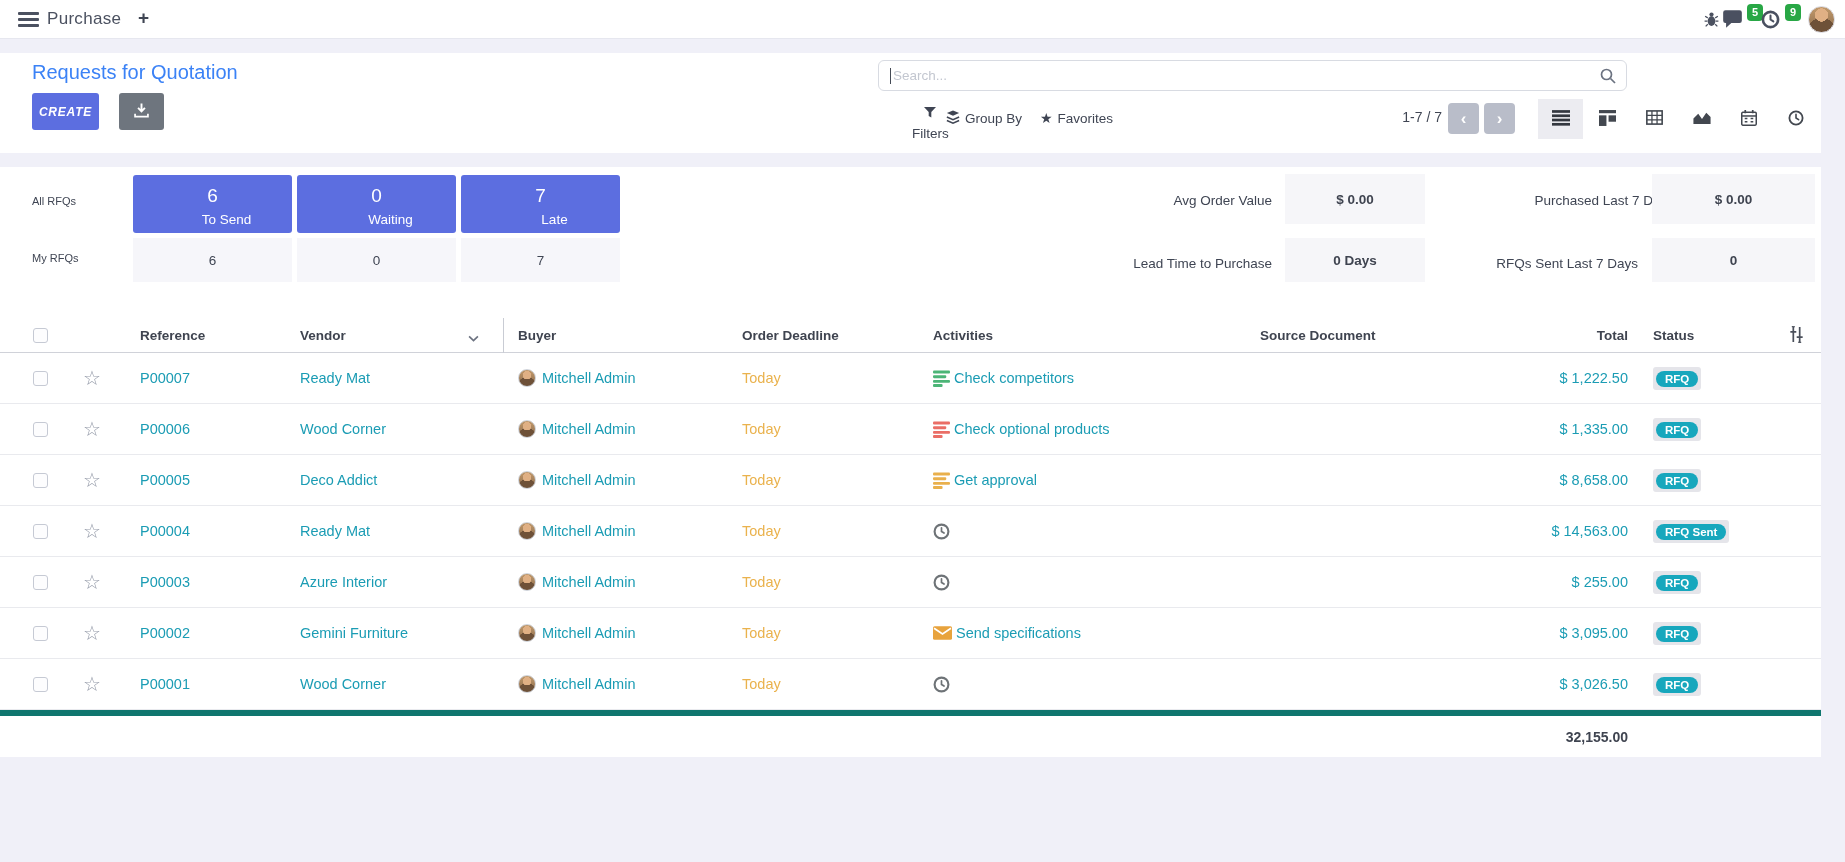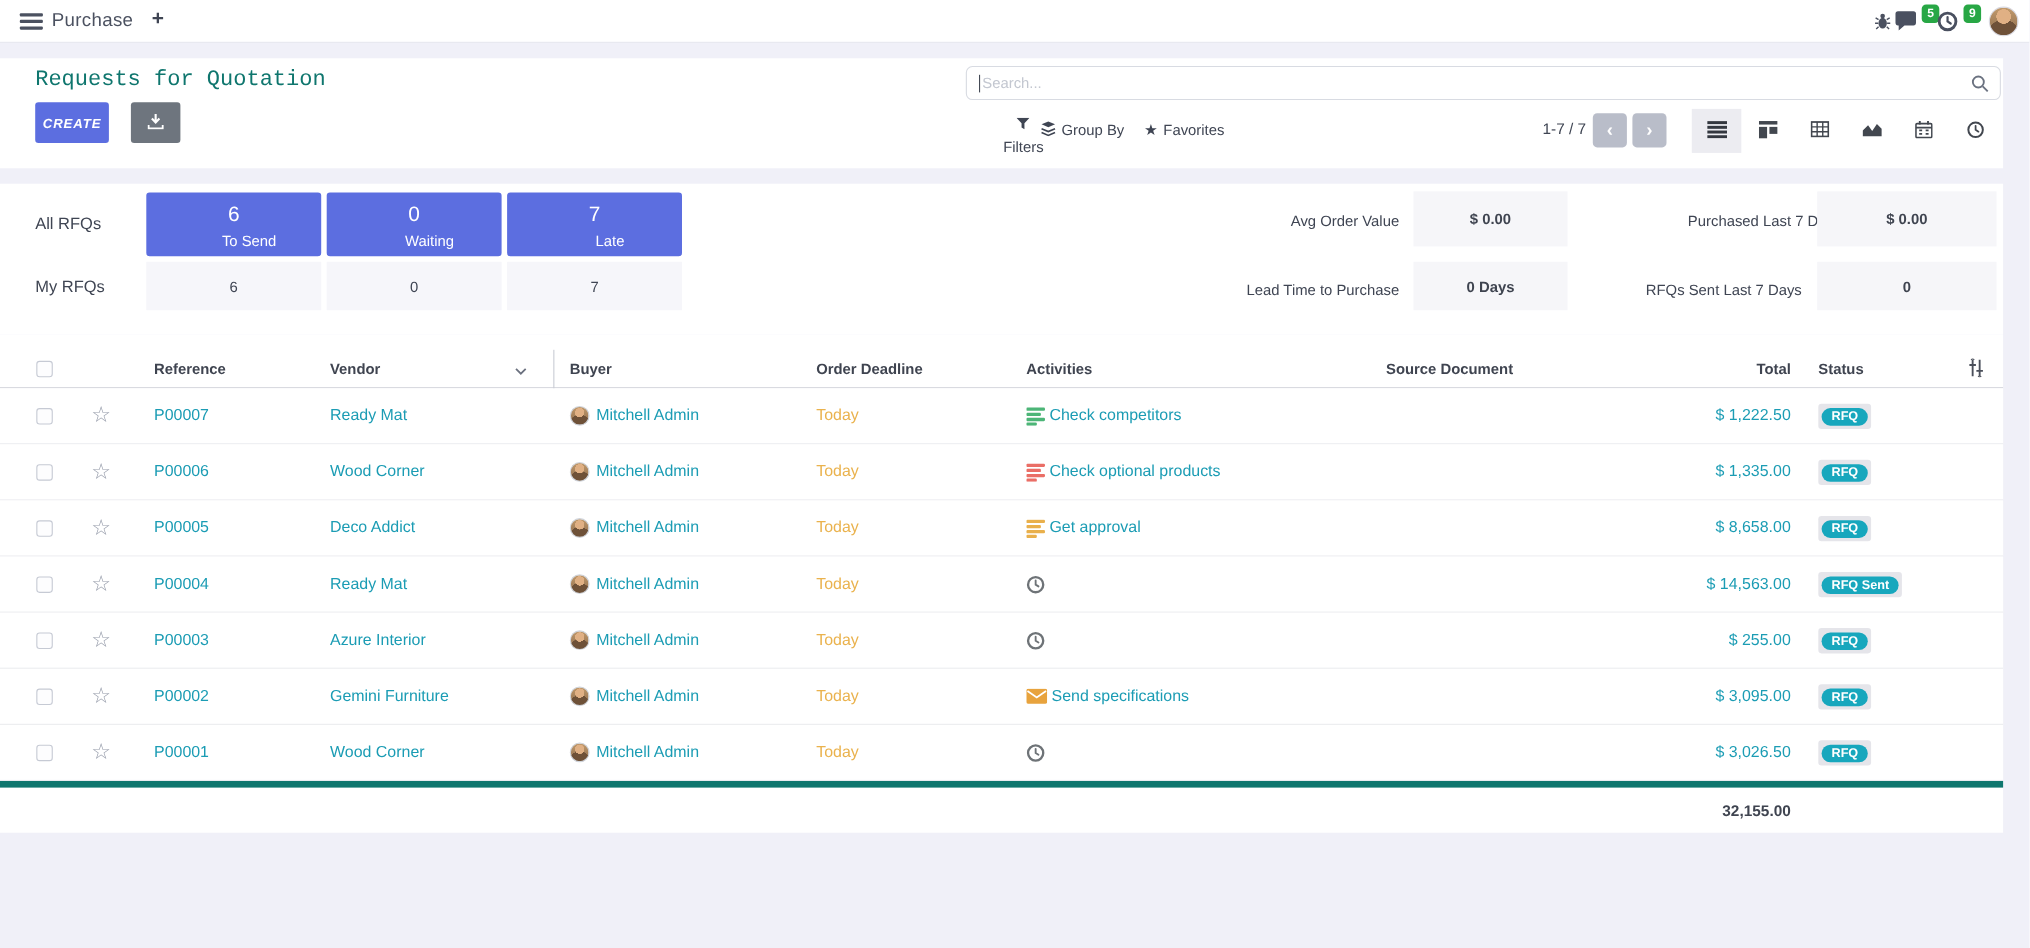--- a/index.html
+++ b/index.html
@@ -20,41 +20,41 @@
                 radial-gradient(circle at 50% 105%, #6e5138 0 52%, transparent 53%),
                 linear-gradient(#c29a6b, #8a6a4c); border:1px solid #d8d8e0; }
 
   
   .panel { position:absolute; left:0; width:1821px; background:#fff; }
   .control-panel { top:53px; height:100px; }
   .dashboard { top:167px; height:137px; }
   .table-section { top:304px; height:453px; }
 
   
-  .page-title { position:absolute; left:32px; top:8px; font-size:20px; font-weight:400; color:#0f766e;font-family:Liberation Mono, monospace; }
+  .page-title { position:absolute; left:32px; top:8px; font-size:20px; font-weight:400; color:#3b82f6; }
   .btn-create { position:absolute; left:32px; top:40px; width:67px; height:37px; background:#5c6ee0; color:#fff; border:none;
     border-radius:3px; font-size:12px; font-weight:700; letter-spacing:.8px; cursor:pointer; font-family:inherit;font-style:italic; }
   .btn-export { position:absolute; left:119px; top:40px; width:45px; height:37px; background:#6e757e; border:none; border-radius:3px;
     cursor:pointer; display:flex; align-items:center; justify-content:center; }
-  .search-box { position:absolute; left:878px; top:7px; width:941px; height:31px; border:1px solid #d8dbe2; border-radius:6px; background:#fff;padding-left:36px; }
+  .search-box { position:absolute; left:878px; top:7px; width:749px; height:31px; border:1px solid #d8dbe2; border-radius:6px; background:#fff;padding-left:36px; }
   .search-input { position:absolute; left:0; top:0; width:100%; height:100%; border:none; outline:none; padding-left:14px;
     font-size:13.5px; font-family:inherit; color:#3f4450; background:transparent; }
   .search-input::placeholder { color:#c3c7d0; }
   .search-caret { position:absolute; left:11px; top:7px; width:1px; height:16px; background:#444a55; }
   .search-mag { position:absolute; right:10px; top:7px; cursor:pointer; }
   .cp-item { position:absolute; top:53px; height:24px; display:flex; align-items:center; gap:5px; font-size:13.5px; color:#3f4553; cursor:pointer; }
   .pager-text { position:absolute; left:1330px; top:56px; width:112px; text-align:right; font-size:14px; color:#3f4553; }
   .pager-btn { position:absolute; top:50px; width:31px; height:31px; background:#b9bdc9; border:none; border-radius:4px; cursor:pointer;
     color:#fff; font-size:17px; font-weight:700; line-height:29px; }
   .view-btn { position:absolute; top:46px; width:45px; height:40px; border:none; background:transparent; cursor:pointer;
     display:flex; align-items:center; justify-content:center; }
   .view-btn.active { background:#ececf1; }
 
   
-  .dash-label { position:absolute; left:32px; font-size:15px; color:#3f4553; }
+  .dash-label { position:absolute; left:32px; font-size:11px; color:#3f4553; }
   .dash-btn { position:absolute; width:159px; height:58px; top:8px; background:#5c6ee0; border:none; border-radius:3px; color:#fff;
     cursor:pointer; font-family:inherit; }
   .dash-btn .val { display:block; font-size:19px; margin-top:3px; }
   .dash-btn .sub { display:block; font-size:13.5px; margin-top:5px;padding-left:28px; }
   .dash-box { position:absolute; width:159px; height:44px; top:71px; background:#f6f6fa; display:flex; align-items:center;
     justify-content:center; font-size:13.5px; color:#3f4553; cursor:pointer; }
   .kpi-label { position:absolute; width:240px; text-align:right; font-size:13.5px; color:#3f4553; }
   .kpi-box { position:absolute; background:#f6f6f9; display:flex; align-items:center; justify-content:center; font-size:13.5px; color:#3f4450;font-weight:bold; }
 
   

